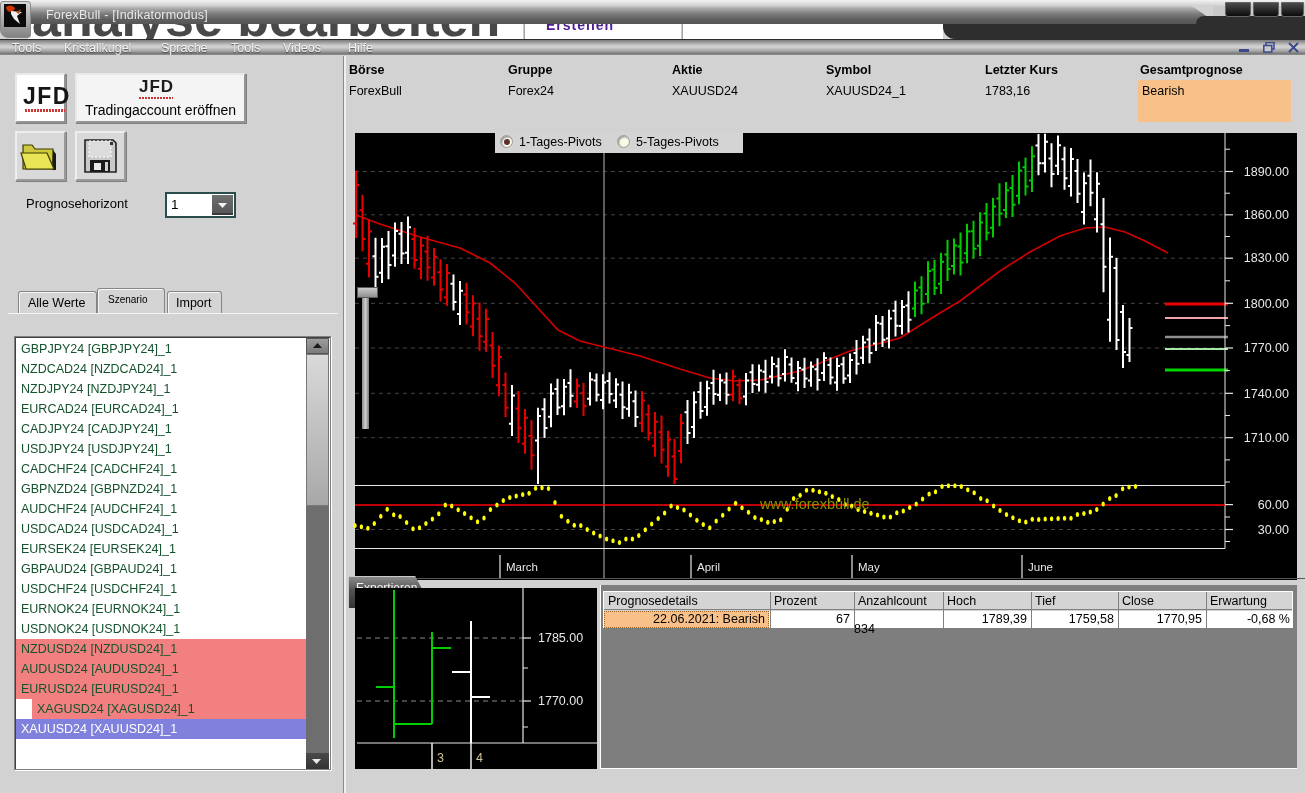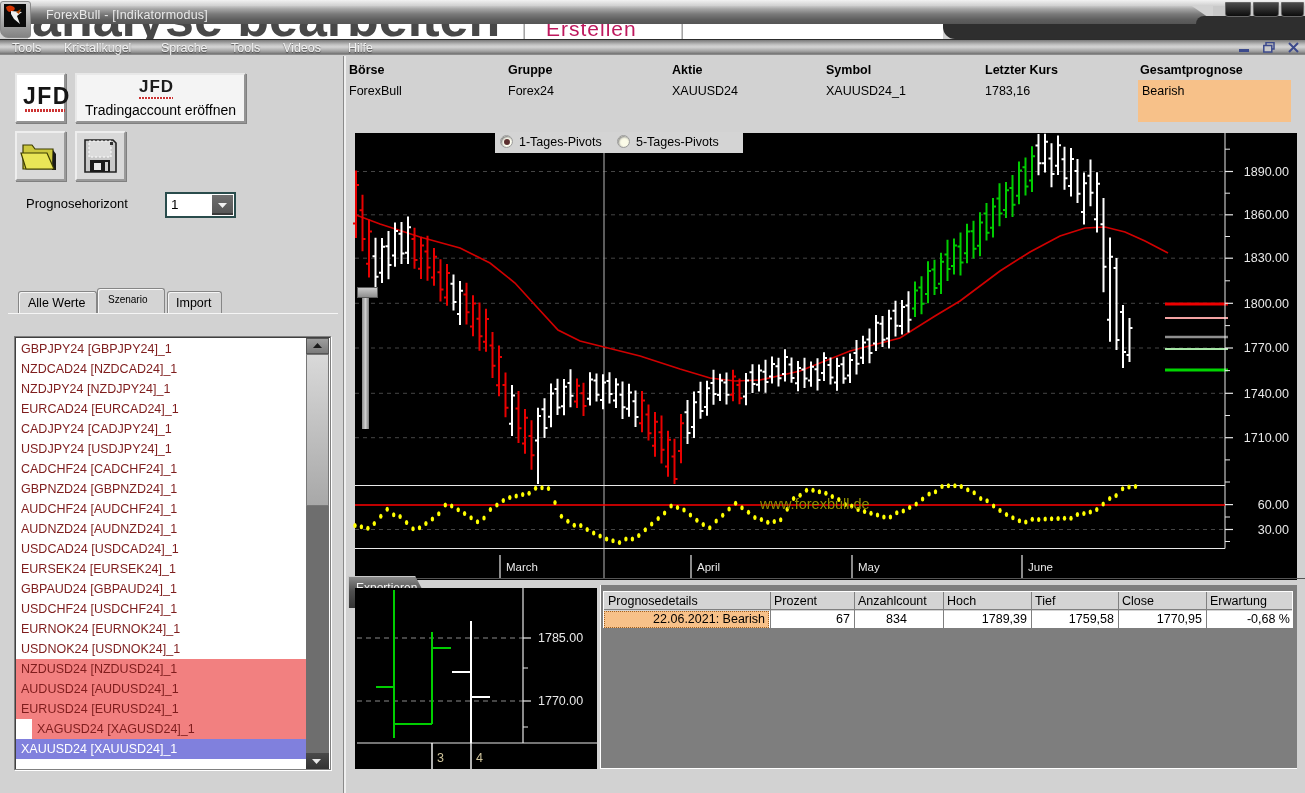--- a/index.html
+++ b/index.html
@@ -1,24 +1,24 @@
 <!DOCTYPE html>
 <html><head><meta charset="utf-8"><style>
 *{margin:0;padding:0;box-sizing:border-box}
 html,body{width:1305px;height:793px;overflow:hidden}
 body{position:relative;background:#d2d2d2;font-family:"Liberation Sans",sans-serif;}
 .abs{position:absolute}
-.lrow{height:20px;line-height:20px;padding-left:5px;font-size:12.5px;color:#7f1d1d;white-space:nowrap}
+.lrow{height:20px;line-height:20px;padding-left:5px;font-size:12.5px;color:#14532d;white-space:nowrap}
 </style></head><body>
 
 <div class="abs" style="left:0;top:0;width:1305px;height:6px;background:linear-gradient(180deg,#f2f2f2,#cfcfcf)"></div>
 <div class="abs" style="left:28px;top:24px;width:915px;height:15px;background:#ffffff;overflow:hidden">
   <div class="abs" style="left:4px;top:-36px;font-size:52px;font-weight:bold;color:#484848;letter-spacing:0px;white-space:nowrap">analyse bearbeiten</div>
   <div class="abs" style="left:494px;top:-3px;font-size:17px;color:#9a9a9a">|</div>
-  <div class="abs" style="left:518px;top:-7px;font-size:21px;font-weight:normal;color:#be185d;letter-spacing:1px">Erstellen</div>
+  <div class="abs" style="left:518px;top:-7px;font-size:14px;font-weight:bold;color:#4c1d95;letter-spacing:1px">Erstellen</div>
   <div class="abs" style="left:652px;top:-3px;font-size:17px;color:#9a9a9a">|</div>
 </div>
 
 <div class="abs" style="left:28px;top:6px;width:1190px;height:18px;background:linear-gradient(180deg,#c9c9c9 0%,#a8a8a8 15%,#7a7a7a 45%,#5f5f5f 75%,#555 100%);clip-path:polygon(0 0,97.8% 0,100% 100%,0 100%)"></div>
 <div class="abs" style="left:46px;top:8px;font-size:12.5px;color:#e9e9e9;letter-spacing:.2px">ForexBull - [Indikatormodus]</div>
 
 <div class="abs" style="left:1213px;top:6px;width:92px;height:12px;background:#c9c9c9"></div>
 <div class="abs" style="left:1196px;top:16px;width:109px;height:8px;background:#2e2e2e;border-top-left-radius:8px"></div>
 <div class="abs" style="left:943px;top:24px;width:362px;height:15px;background:#2e2e2e;border-bottom-left-radius:12px"></div>
 <div class="abs" style="left:1225px;top:2px;width:26px;height:15px;background:linear-gradient(180deg,#4a4a4a,#0c0c0c);border:1px solid #666;border-radius:0 0 3px 3px"></div>
@@ -108,21 +108,20 @@
   <div class="abs" style="left:1px;top:2px;width:291px">
 <div class="lrow" style="">GBPJPY24 [GBPJPY24]_1</div>
 <div class="lrow" style="">NZDCAD24 [NZDCAD24]_1</div>
 <div class="lrow" style="">NZDJPY24 [NZDJPY24]_1</div>
 <div class="lrow" style="">EURCAD24 [EURCAD24]_1</div>
 <div class="lrow" style="">CADJPY24 [CADJPY24]_1</div>
 <div class="lrow" style="">USDJPY24 [USDJPY24]_1</div>
 <div class="lrow" style="">CADCHF24 [CADCHF24]_1</div>
 <div class="lrow" style="">GBPNZD24 [GBPNZD24]_1</div>
 <div class="lrow" style="">AUDCHF24 [AUDCHF24]_1</div>
-<div class="lrow" style="">AUDNZD24 [AUDNZD24]_1</div>
 <div class="lrow" style="">USDCAD24 [USDCAD24]_1</div>
 <div class="lrow" style="">EURSEK24 [EURSEK24]_1</div>
 <div class="lrow" style="">GBPAUD24 [GBPAUD24]_1</div>
 <div class="lrow" style="">USDCHF24 [USDCHF24]_1</div>
 <div class="lrow" style="">EURNOK24 [EURNOK24]_1</div>
 <div class="lrow" style="">USDNOK24 [USDNOK24]_1</div>
 <div class="lrow" style="background:#f28080;">NZDUSD24 [NZDUSD24]_1</div>
 <div class="lrow" style="background:#f28080;">AUDUSD24 [AUDUSD24]_1</div>
 <div class="lrow" style="background:#f28080;">EURUSD24 [EURUSD24]_1</div>
 <div class="lrow" style="background:#f28080;margin-left:16px;">XAGUSD24 [XAGUSD24]_1</div>
@@ -508,21 +507,21 @@
     <div class="abs" style="left:170px;top:2px">Prozent</div>
     <div class="abs" style="left:254px;top:2px">Anzahlcount</div>
     <div class="abs" style="left:343px;top:2px">Hoch</div>
     <div class="abs" style="left:431px;top:2px">Tief</div>
     <div class="abs" style="left:518px;top:2px">Close</div>
     <div class="abs" style="left:606px;top:2px">Erwartung</div>
   </div>
   <div class="abs" style="left:0;top:19px;width:688px;height:17px;background:#fff">
     <div class="abs" style="left:0px;top:0;width:165px;height:17px;background:#f7c189;border:1px dotted #a06020;text-align:right;padding-right:3px">22.06.2021: Bearish</div>
     <div class="abs" style="left:166px;top:1px;width:80px;text-align:right">67</div>
-    <div class="abs" style="left:250px;top:1px;width:85px;text-align:center">834</div>
+    <div class="abs" style="left:250px;top:11px;width:85px;text-align:left">834</div>
     <div class="abs" style="left:339px;top:1px;width:84px;text-align:right">1789,39</div>
     <div class="abs" style="left:427px;top:1px;width:83px;text-align:right">1759,58</div>
     <div class="abs" style="left:514px;top:1px;width:84px;text-align:right">1770,95</div>
     <div class="abs" style="left:602px;top:1px;width:84px;text-align:right">-0,68 %</div>
   </div>
 
   <div class="abs" style="left:166px;top:0;width:1px;height:36px;background:#808080"></div>
   <div class="abs" style="left:250px;top:0;width:1px;height:36px;background:#808080"></div>
   <div class="abs" style="left:339px;top:0;width:1px;height:36px;background:#808080"></div>
   <div class="abs" style="left:427px;top:0;width:1px;height:36px;background:#808080"></div>

